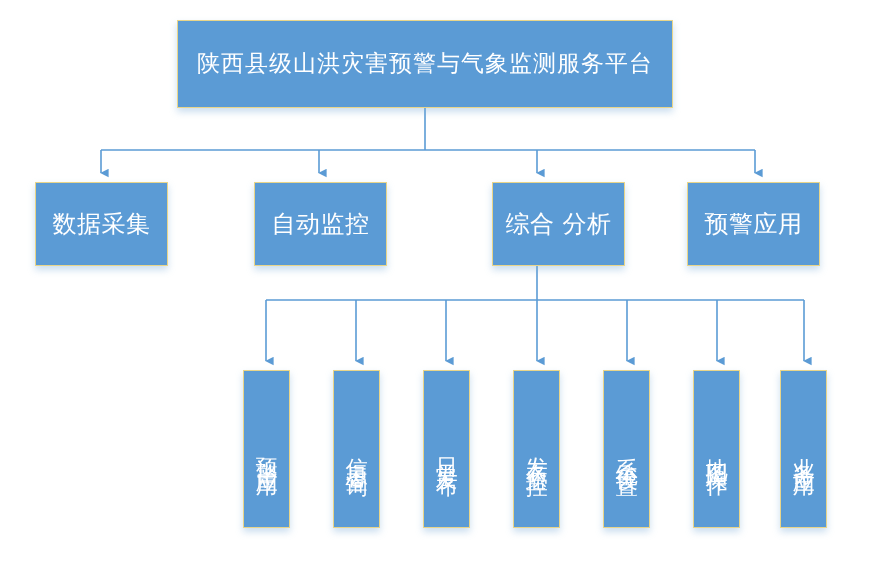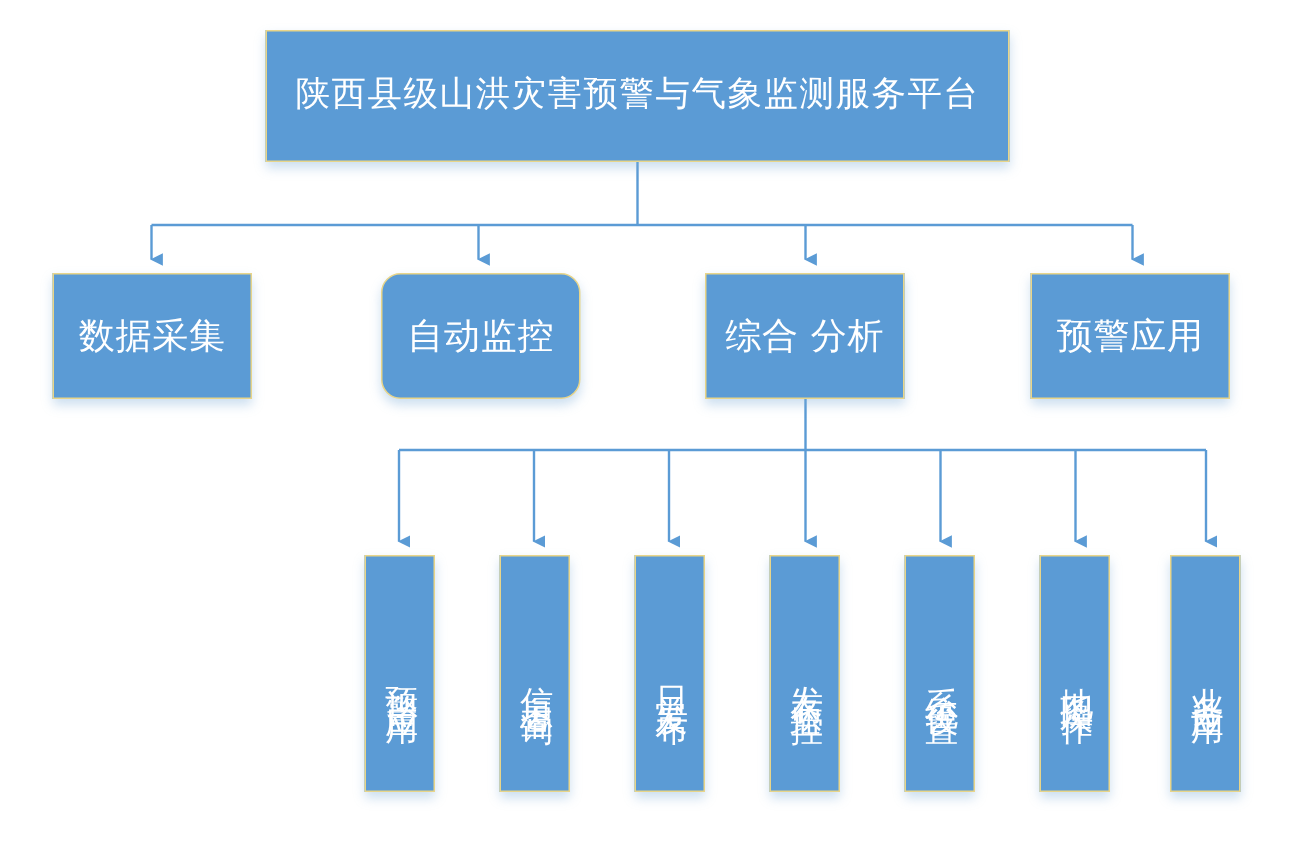--- a/index.html
+++ b/index.html
@@ -49,22 +49,22 @@
     letter-spacing: 1px;
   }
   .node-l2 {
     width: 133px;
     height: 84px;
     top: 182px;
     font-size: 24px;
     letter-spacing: 0.5px;
   }
   .l2-0 { left: 35px; }
-  .l2-1 { left: 254px; border-radius: 13px; }
-  .l2-2 { left: 470px; }
+  .l2-1 { left: 254px; }
+  .l2-2 { left: 492px; }
   .l2-3 { left: 687px; }
 
   .node-l3 {
     width: 47px;
     height: 158px;
     top: 370px;
     font-size: 22px;
     writing-mode: vertical-rl;
     text-orientation: upright;
     letter-spacing: 6px;

